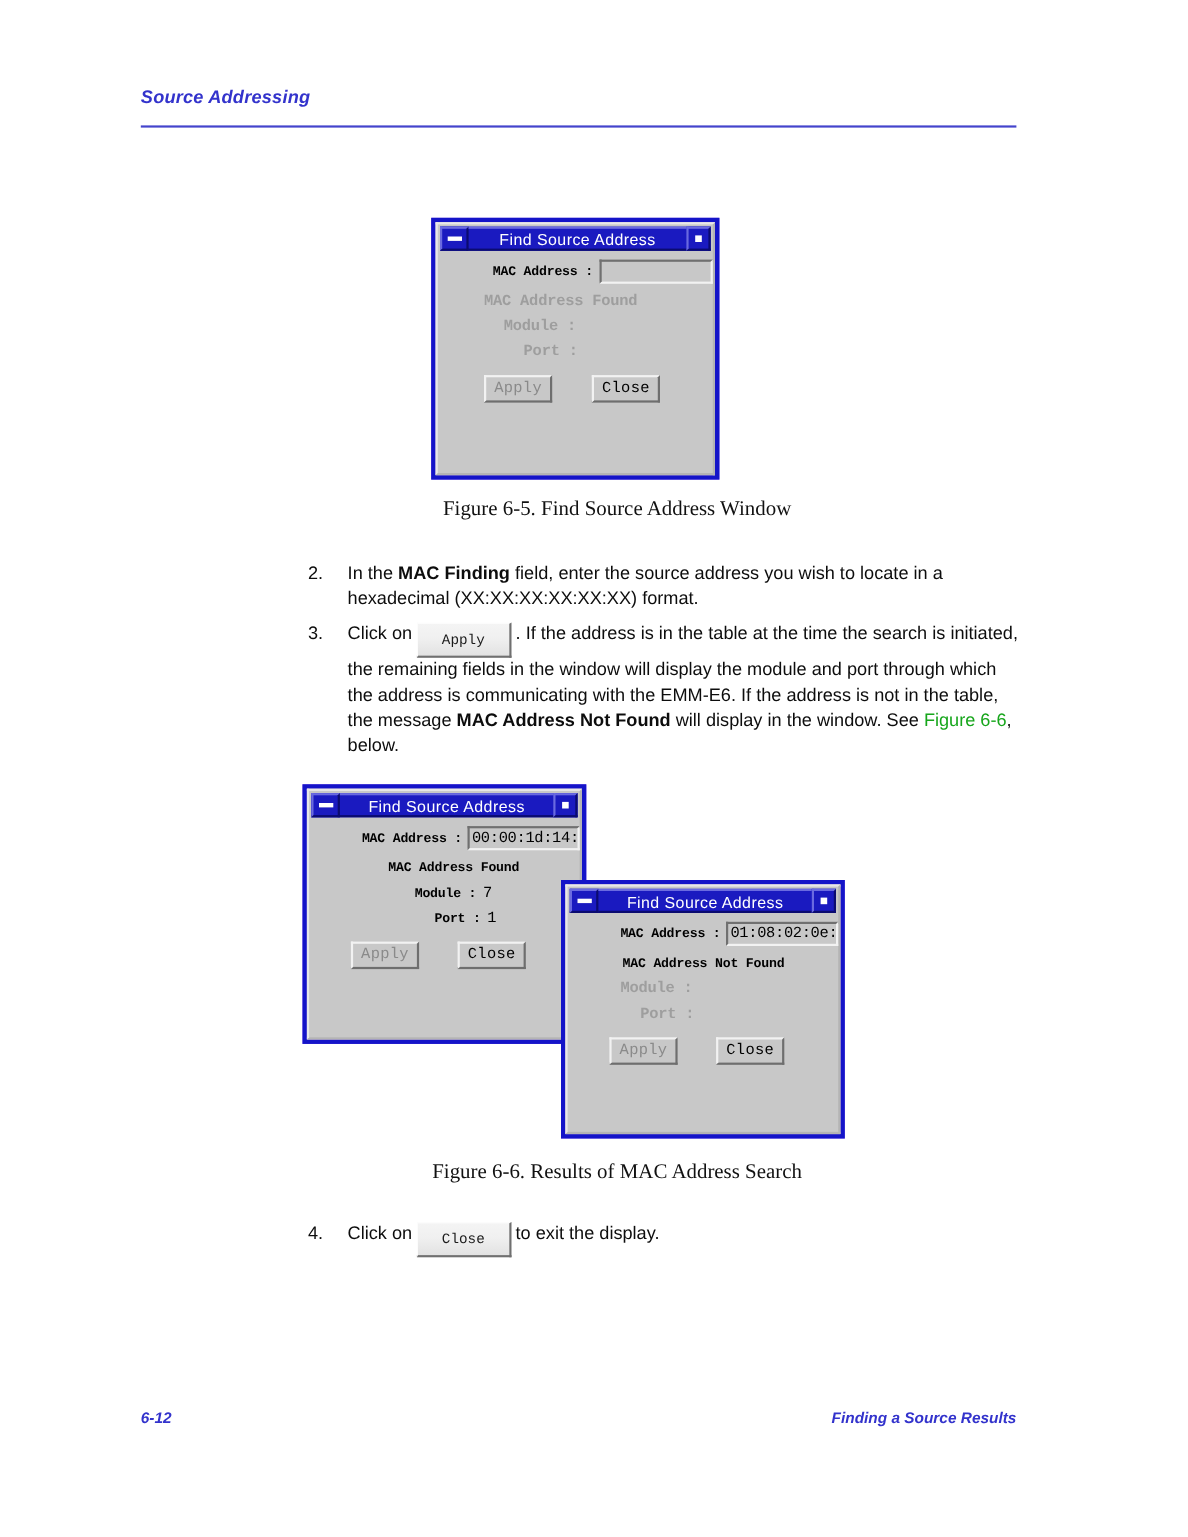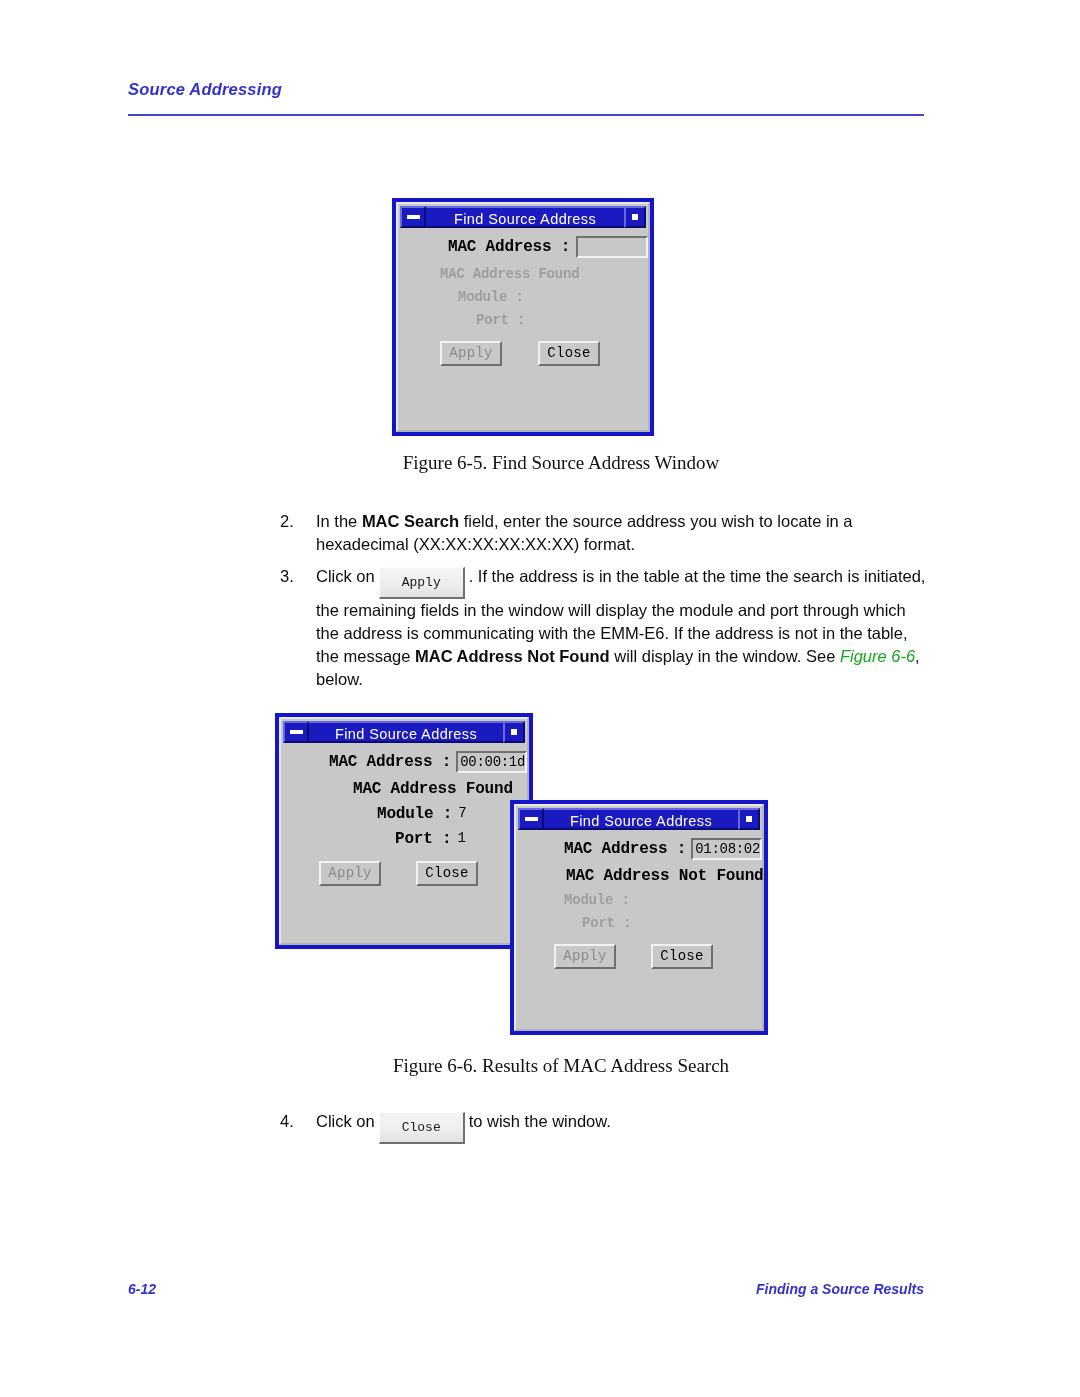--- a/index.html
+++ b/index.html
@@ -136,21 +136,21 @@
   }
 
   .row-mac {
     display: flex;
     align-items: center;
     margin-top: 8px;
   }
   .lbl {
     font-family: "Liberation Mono", monospace;
     font-weight: bold;
-    font-size: 16px;
+    font-size: 12px;
     color: #000000;
     white-space: pre;
     letter-spacing: -0.2px;
     padding-left: 48px;
   }
   .lbl-dim {
     font-family: "Liberation Mono", monospace;
     font-weight: bold;
     font-size: 14px;
     white-space: pre;
@@ -170,21 +170,21 @@
     padding: 0 2px;
     font-family: "Liberation Mono", monospace;
     font-size: 14px;
     font-weight: normal;
     color: #000000;
     letter-spacing: -0.3px;
     white-space: pre;
     overflow: hidden;
   }
   .status-line { margin-top: 6px; }
-  .kv-line { margin-top: 7px; display: flex; }
+  .kv-line { margin-top: 7px; display: flex; align-items: center; }
   .kv-val {
     font-family: "Liberation Mono", monospace;
     font-size: 14px;
     color: #000;
     margin-left: 6px;
   }
   .btn-row {
     display: flex;
     margin-top: 13px;
   }
@@ -224,21 +224,21 @@
   }
   .step .num {
     width: 36px;
     flex: 0 0 36px;
     text-align: left;
   }
   .step .body {
     flex: 1;
   }
   .step b { font-weight: bold; }
-  .xref { color: #17a61c; font-style: italic; }
+  .xref { color: #17a61c; }
 
   
   .inline-btn {
     display: inline-block;
     vertical-align: -4px;
     min-width: 86px;
     text-align: center;
     background: linear-gradient(to bottom, #f4f4f4 0%, #f0f0f0 45%, #e2e2e2 100%);
     border-right: 2px solid #707070;
     border-bottom: 2px solid #707070;
@@ -292,21 +292,21 @@
         <div class="mbtn" style="width:62px; margin-left:36px;">Close</div>
       </div>
     </div>
   </div>
 </div>
 
 <div class="fig-caption" style="left:0; top:452px;">Figure 6-5.  Find Source Address Window</div>
 
 <div class="step" style="left:280px; top:510px; width:650px;">
   <span class="num">2.</span>
-  <span class="body"><span>In the </span><b>MAC Search</b><span> field, enter the source address you wish to locate in a hexadecimal (XX:XX:XX:XX:XX:XX) format.</span></span>
+  <span class="body"><span>In the </span><b>MAC Finding</b><span> field, enter the source address you wish to locate in a hexadecimal (XX:XX:XX:XX:XX:XX) format.</span></span>
 </div>
 
 <div class="step" style="left:280px; top:565px; width:650px;">
   <span class="num">3.</span>
   <span class="body"><span>Click on</span><span class="inline-btn">Apply</span><span>. If the address is in the table at the time the search is initiated, the remaining fields in the window will display the module and port through which the address is communicating with the EMM-E6. If the address is not in the table, the message </span><b>MAC Address Not Found</b><span> will display in the window. See </span><span class="xref">Figure 6-6</span><span>, below.</span></span>
 </div>
 
 <div class="motif-window" style="left:275px; top:713px; width:258px; height:236px; z-index:2;">
   <div class="inner">
     <div class="titlebar">
@@ -374,19 +374,19 @@
         <div class="mbtn" style="width:62px; margin-left:35px;">Close</div>
       </div>
     </div>
   </div>
 </div>
 
 <div class="fig-caption" style="left:0; top:1055px;">Figure 6-6.  Results of MAC Address Search</div>
 
 <div class="step" style="left:280px; top:1110px; width:650px;">
   <span class="num">4.</span>
-  <span class="body"><span>Click on</span><span class="inline-btn">Close</span><span>to wish the window.</span></span>
+  <span class="body"><span>Click on</span><span class="inline-btn">Close</span><span>to exit the display.</span></span>
 </div>
 
 <div class="page-footer">
   <span>6-12</span>
   <span>Finding a Source Results</span>
 </div>
 
 </body></html>

